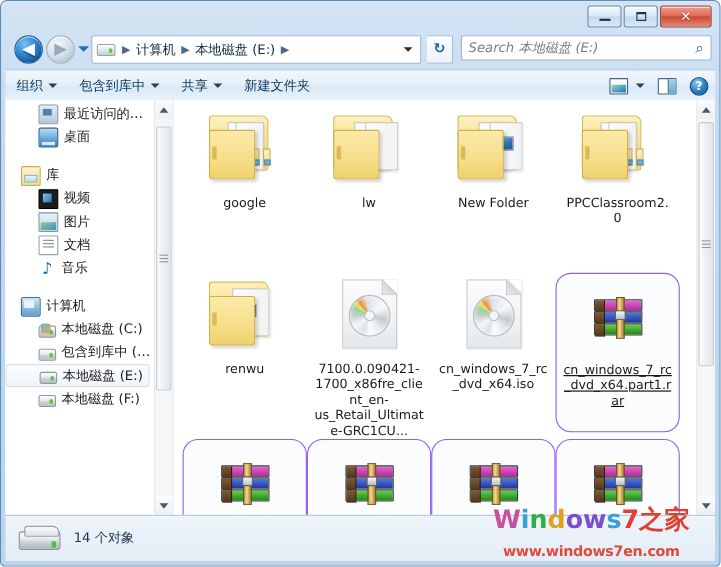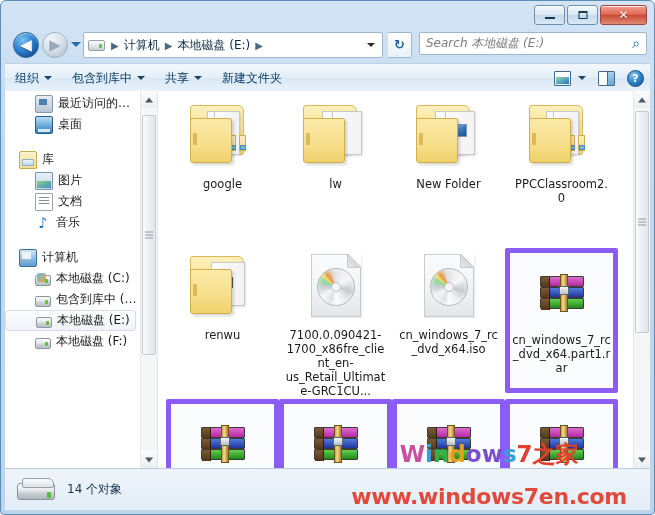--- a/index.html
+++ b/index.html
@@ -472,23 +472,24 @@
     width: 113px;
     height: 145px;
     margin: 0 0 6px 0;
     display: flex;
     flex-direction: column;
     align-items: center;
     box-sizing: border-box;
     padding-top: 4px;
   }
   .tile.selected {
-    border: 5px solid #8b5cf6;
+    border: 1px solid #8b5cf6;
     background: rgba(245,248,251,.45);
-    border-radius: 2px;
+    border-radius: 14px;
+    text-decoration: underline;
   }
   .tile-icon {
     width: 74px; height: 72px;
     position: relative;
     margin-bottom: 4px;
     flex: none;
   }
   .tile-label {
     font-size: 11.5px;
     line-height: 14px;
@@ -705,26 +706,26 @@
     font-family: "DejaVu Sans", "Liberation Sans", sans-serif;
     white-space: nowrap;
   }
   .wm-line1 .c1 { color: #c94fa0; }
   .wm-line1 .c2 { color: #3aa0d8; }
   .wm-line1 .c3 { color: #2fae4a; }
   .wm-line1 .c4 { color: #e0a020; }
   .wm-line1 .c5 { color: #7a4fd0; }
   .wm-line1 .c6 { color: #e0402f; }
   .wm-line2 {
-    font-size: 22px;
+    font-size: 13px;
     color: #e04a3a;
     font-weight: bold;
     letter-spacing: -0.3px;
     white-space: nowrap;
-    margin-top: 20px;
+    margin-top: 10px;
   }
 </style>
 </head>
 <body>
 
 <div class="window">
   <div class="frame-inner">
 
     <div class="titlebar">
       <div class="winbtns">
@@ -803,20 +804,24 @@
           <div class="nav-item indent">
             <span class="ni-icon ic-desktop"></span>
             <span class="ni-label">桌面</span>
           </div>
 
           <div class="nav-gap"></div>
 
           <div class="nav-item root">
             <span class="ni-icon ic-library"></span>
             <span class="ni-label">库</span>
+          </div>
+          <div class="nav-item indent">
+            <span class="ni-icon ic-video"></span>
+            <span class="ni-label">视频</span>
           </div>
           <div class="nav-item indent">
             <span class="ni-icon ic-picture"></span>
             <span class="ni-label">图片</span>
           </div>
           <div class="nav-item indent">
             <span class="ni-icon ic-doc"></span>
             <span class="ni-label">文档</span>
           </div>
           <div class="nav-item indent">

